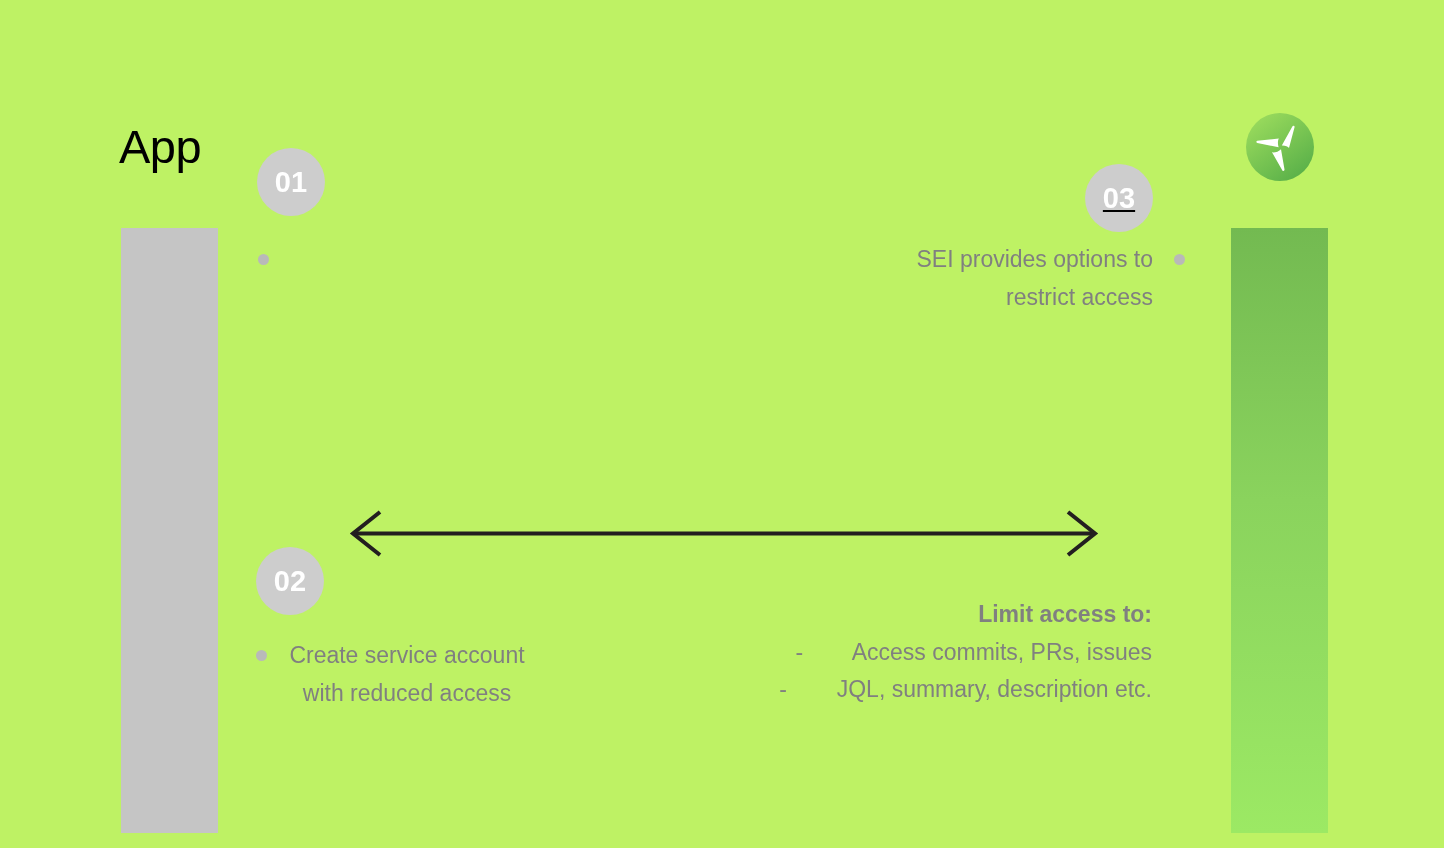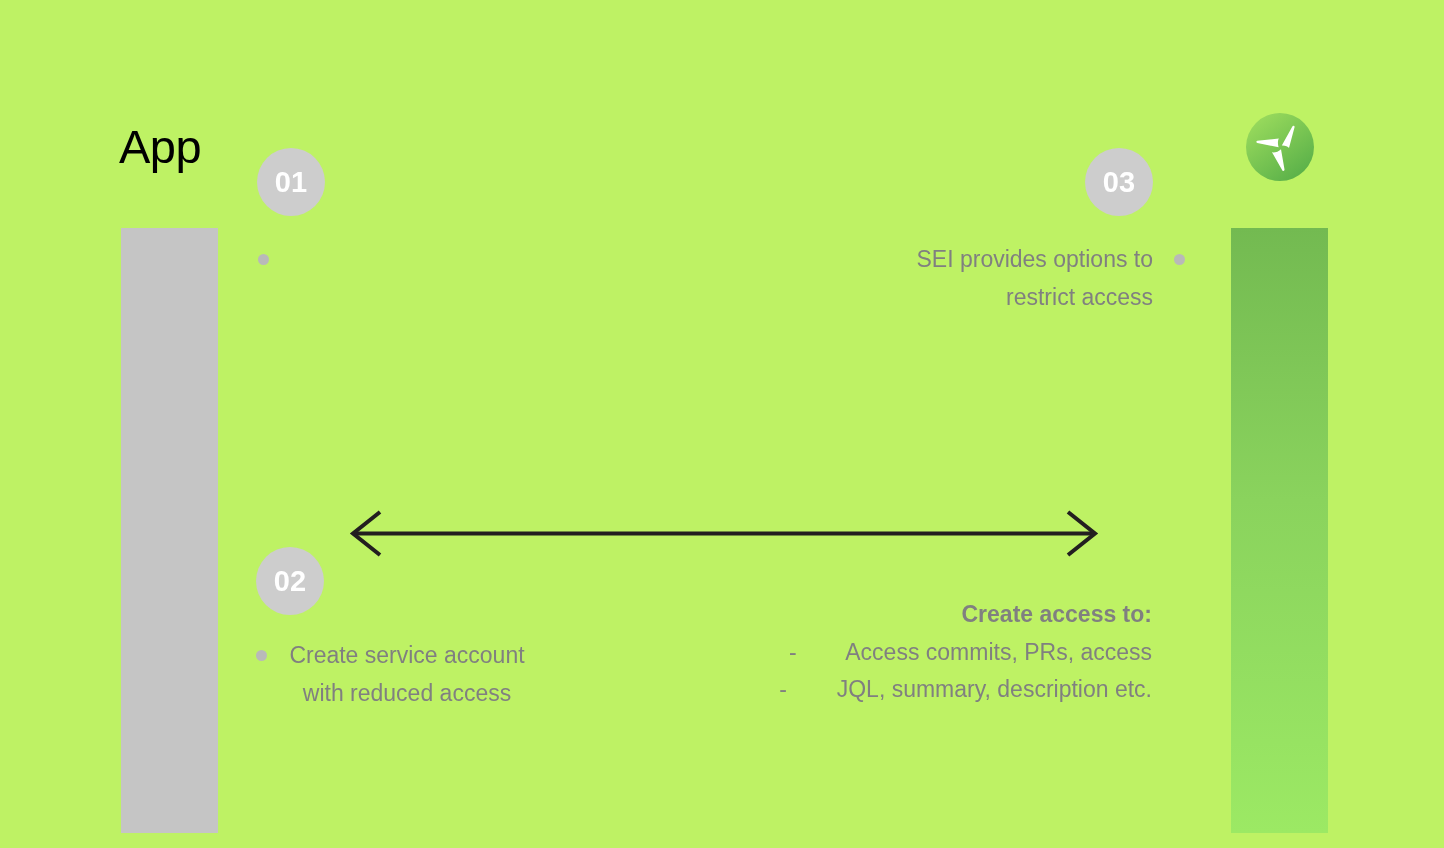--- a/index.html
+++ b/index.html
@@ -71,21 +71,21 @@
     justify-content: center;
   }
   .step-circle span {
     font-size: 29px;
     font-weight: 700;
     color: #ffffff;
     letter-spacing: 0px;
     line-height: 1;
   }
   .circle-01 { left: 257px; top: 148px; }
-  .circle-03 { left: 1085px; top: 148px; }
+  .circle-03 { left: 1085px; top: 164px; text-decoration: underline; }
   .circle-02 { left: 256px; top: 547px; justify-content: center; }
 
   
   .note {
     position: absolute;
     font-size: 23px;
     line-height: 37.5px;
     color: #808080;
     font-weight: 400;
   }
@@ -219,18 +219,18 @@
     <svg width="756" height="56" viewBox="0 0 756 56" xmlns="http://www.w3.org/2000/svg">
       <g stroke="#231f20" stroke-width="4" fill="none" stroke-linecap="butt">
         <line x1="8" y1="27.5" x2="748" y2="27.5"></line>
         <polyline points="34,6 7,27.5 34,49"></polyline>
         <polyline points="722,6 749,27.5 722,49"></polyline>
       </g>
     </svg>
   </div>
 
   <div class="limit-block">
-    <span class="limit-title">Create access to:</span>
-    <span class="limit-row">-	 Access commits, PRs, access</span>
+    <span class="limit-title">Limit access to:</span>
+    <span class="limit-row">-	 Access commits, PRs, issues</span>
     <span class="limit-row">-	 JQL, summary, description etc.</span>
   </div>
 
 </div>
 
 </body></html>

